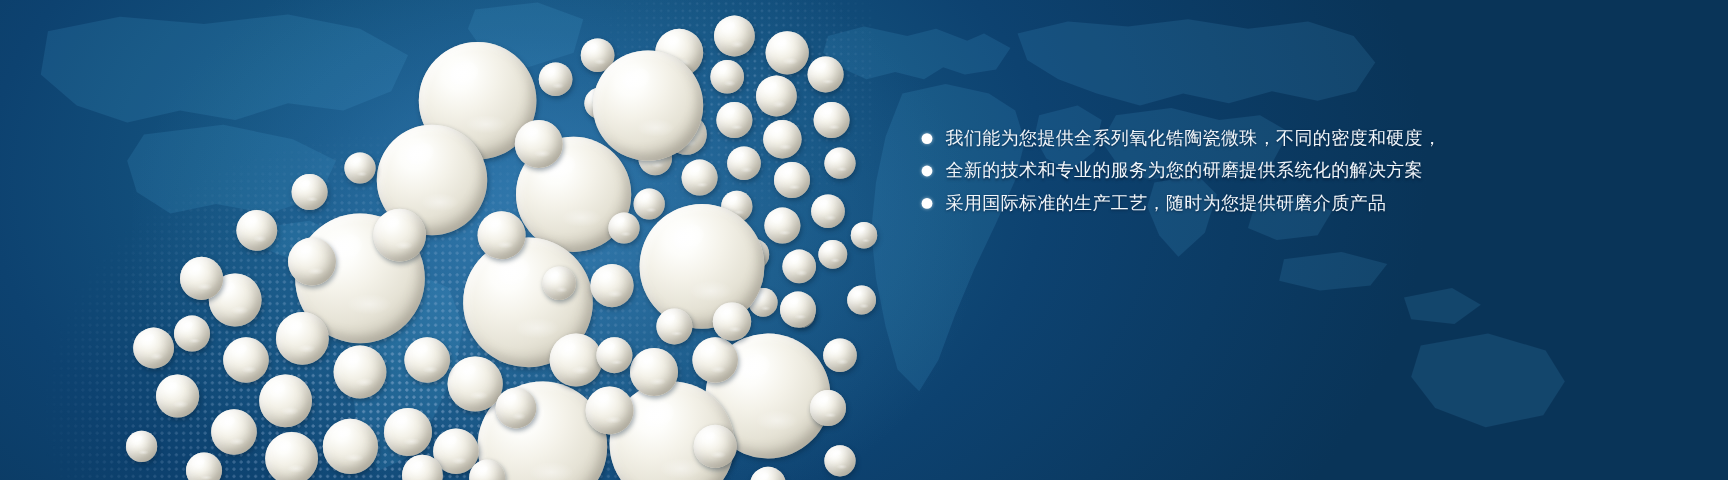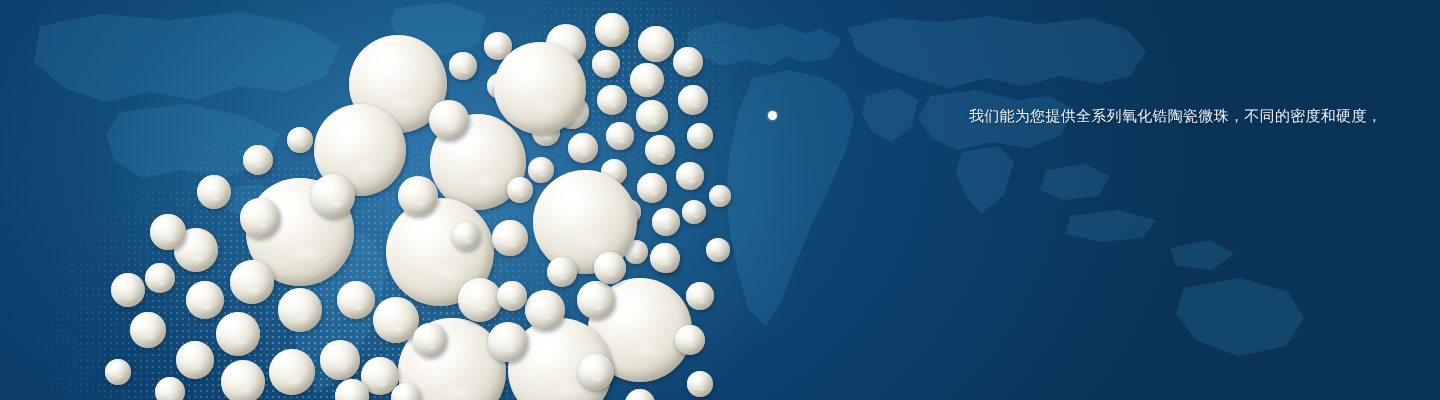--- a/index.html
+++ b/index.html
@@ -65,21 +65,21 @@
     width:34%;height:16%;border-radius:50%;
     background:radial-gradient(ellipse at center, rgba(255,255,255,.42) 0%, transparent 72%);
   }
   
   #textblock{position:absolute;left:762px;top:104px;width:620px;}
   #title{
     font-size:30px;font-weight:bold;color:#ffffff;letter-spacing:1px;
     line-height:38px;margin:0 0 22px 0;
     text-shadow:0 1px 3px rgba(0,20,45,.75);
   }
-  .bullets{list-style:none;margin:0;padding:0;text-align:right;}
+  .bullets{list-style:none;margin:0;padding:0;}
   .bullet{position:relative;padding-left:26px;margin-bottom:4px;}
   .dot{
     position:absolute;left:6px;top:7px;width:9px;height:9px;border-radius:50%;
     background:#ffffff;box-shadow:0 0 3px rgba(255,255,255,.6);
   }
   .btext{
     display:block;font-size:15px;color:#f2f6fa;line-height:23px;
     text-shadow:0 1px 2px rgba(0,20,45,.6);
     letter-spacing:.3px;
   }
@@ -219,18 +219,26 @@
     </div>
 
   <div id="textblock">
     <ul class="bullets">
 
       <li class="bullet">
         <span class="dot"></span>
         <span class="btext">我们能为您提供全系列氧化锆陶瓷微珠，不同的密度和硬度，</span>
       </li>
 
-
+      <li class="bullet">
+        <span class="dot"></span>
+        <span class="btext">全新的技术和专业的服务为您的研磨提供系统化的解决方案</span>
+      </li>
+
+      <li class="bullet">
+        <span class="dot"></span>
+        <span class="btext">采用国际标准的生产工艺，随时为您提供研磨介质产品</span>
+      </li>
 
     </ul>
   </div>
 
 </div>
 
 </body></html>

